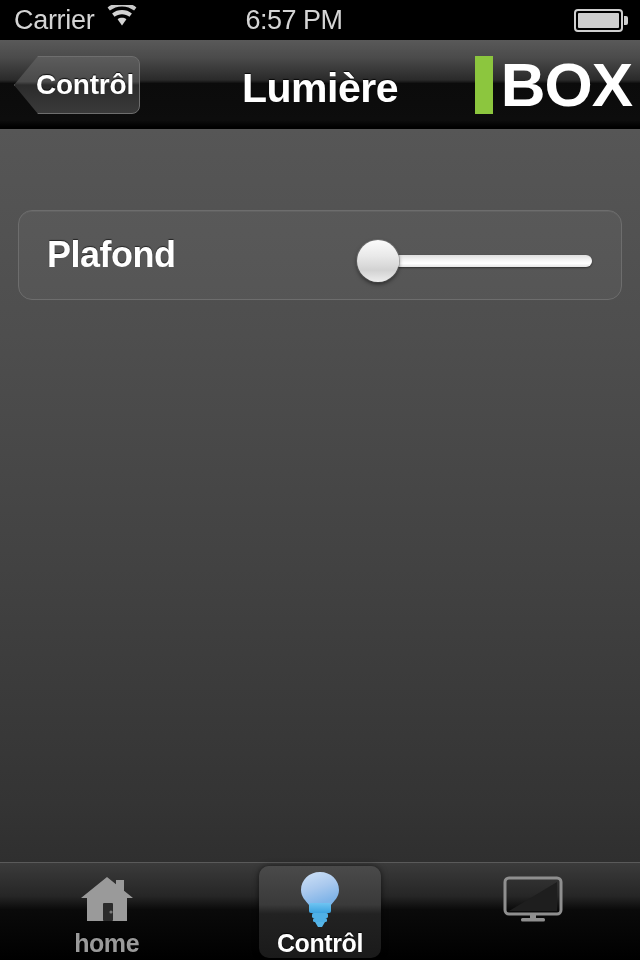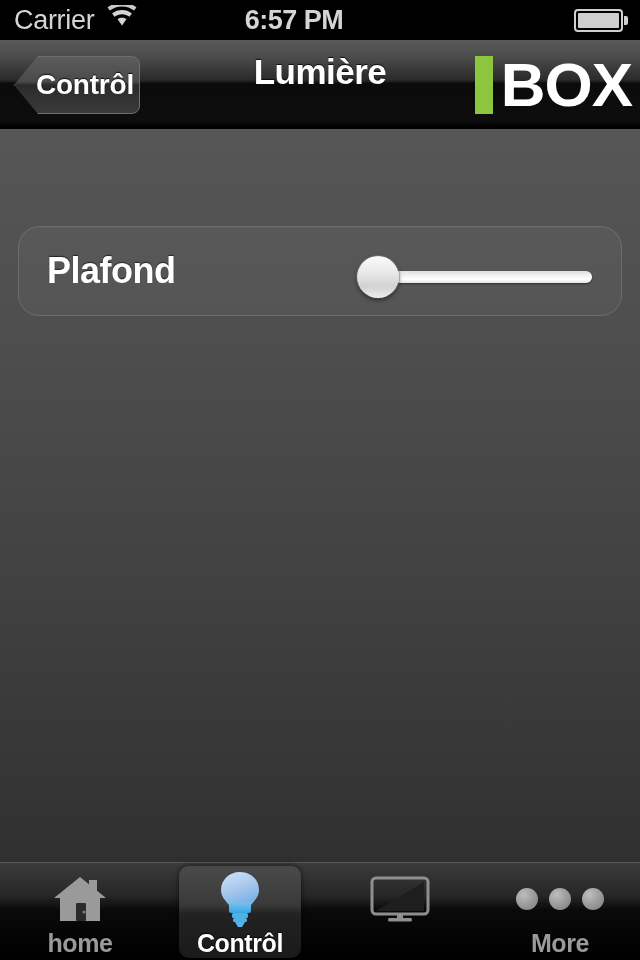--- a/index.html
+++ b/index.html
@@ -32,21 +32,21 @@
     font-size:27px;
     font-weight:400;
     letter-spacing:-0.3px;
   }
   .wifi-icon { width:30px; height:22px; display:block; }
   .sb-time {
     position:absolute; left:0; width:588px;
     text-align:center;
     color:#d4d4d4;
     font-size:27px;
-    font-weight:700;
+    font-weight:400;
     letter-spacing:-0.5px;
   }
   .sb-right {
     position:absolute; right:12px; top:9px;
     width:54px; height:23px;
   }
   .batt-body {
     position:absolute; left:0; top:0;
     width:49px; height:23px;
     border:2px solid #cfcfcf;
@@ -68,25 +68,25 @@
   
   .navbar {
     position:absolute; top:40px; left:0;
     width:640px; height:88px;
     background:linear-gradient(to bottom,
         #595959 0%, #4b4b4b 20%, #2a2a2a 46%,
         #0b0b0b 50%, #0d0d0d 92%, #000 100%);
     border-bottom:1px solid #000;
   }
   .nav-title {
-    position:absolute; left:0; top:0;
+    position:absolute; left:0; top:16px;
     width:640px; height:64px;
     display:flex; align-items:center; justify-content:center;
     color:#ffffff;
-    font-size:35px;
+    font-size:41px;
     font-weight:700;
     letter-spacing:-0.5px;
     text-shadow:0 -1px 1px rgba(0,0,0,0.85);
   }
   
   .back-btn {
     position:absolute; left:14px; top:16px;
     width:126px; height:58px;
     cursor:pointer;
   }
@@ -134,24 +134,23 @@
     width:640px; height:733px;
     background:linear-gradient(to bottom, #565656 0%, #4e4e4e 28%, #424242 60%, #343434 92%, #2f2f2f 100%);
     overflow:hidden;
   }
   .card {
     position:absolute;
     left:18px; top:81px;
     width:604px; height:90px;
     background:rgba(255,255,255,0.035);
     border:1px solid #6d6d6d;
-    border-radius:21px;
+    border-radius:14px;
     display:flex; align-items:center;
     box-shadow:0 1px 0 rgba(255,255,255,0.05) inset;
-    margin-top:16px;
   }
   .card-label {
     margin-left:28px;
     color:#ffffff;
     font-size:36px;
     font-weight:700;
     letter-spacing:-0.5px;
     text-shadow:0 -1px 1px rgba(0,0,0,0.6);
   }
   .slider-wrap {
@@ -318,25 +317,15 @@
         <svg width="62" height="50" viewBox="0 0 62 50">
           <rect x="3" y="4" width="56" height="36" rx="4" fill="none" stroke="#8f8f8f" stroke-width="3"></rect>
           <path d="M7 37 L55 8 L55 37 Z" fill="#1e1e1e"></path>
           <rect x="28" y="40" width="6" height="5" fill="#8f8f8f"></rect>
           <rect x="19" y="44" width="24" height="3.5" rx="1.5" fill="#8f8f8f"></rect>
         </svg>
       </div>
     </div>
 
 
-    <div class="tab">
-      <div class="tab-icon">
-        <div class="dots">
-          <div class="dot"></div>
-          <div class="dot"></div>
-          <div class="dot"></div>
-        </div>
-      </div>
-      <div class="tab-label">More</div>
-    </div>
 
   </div>
 </div>
 
 </body></html>

